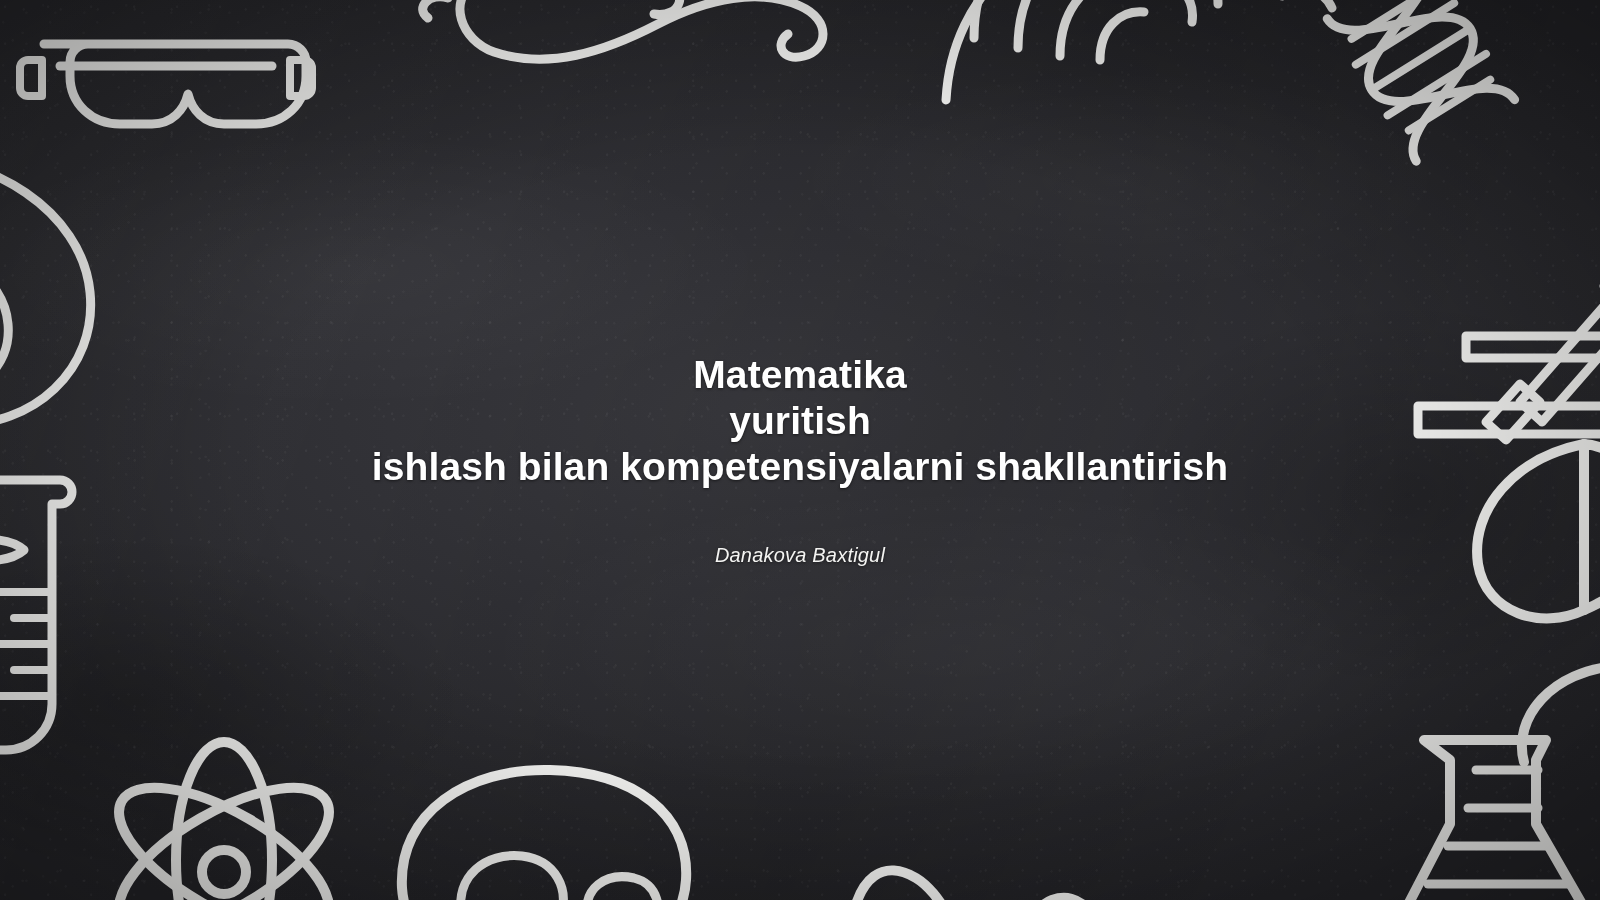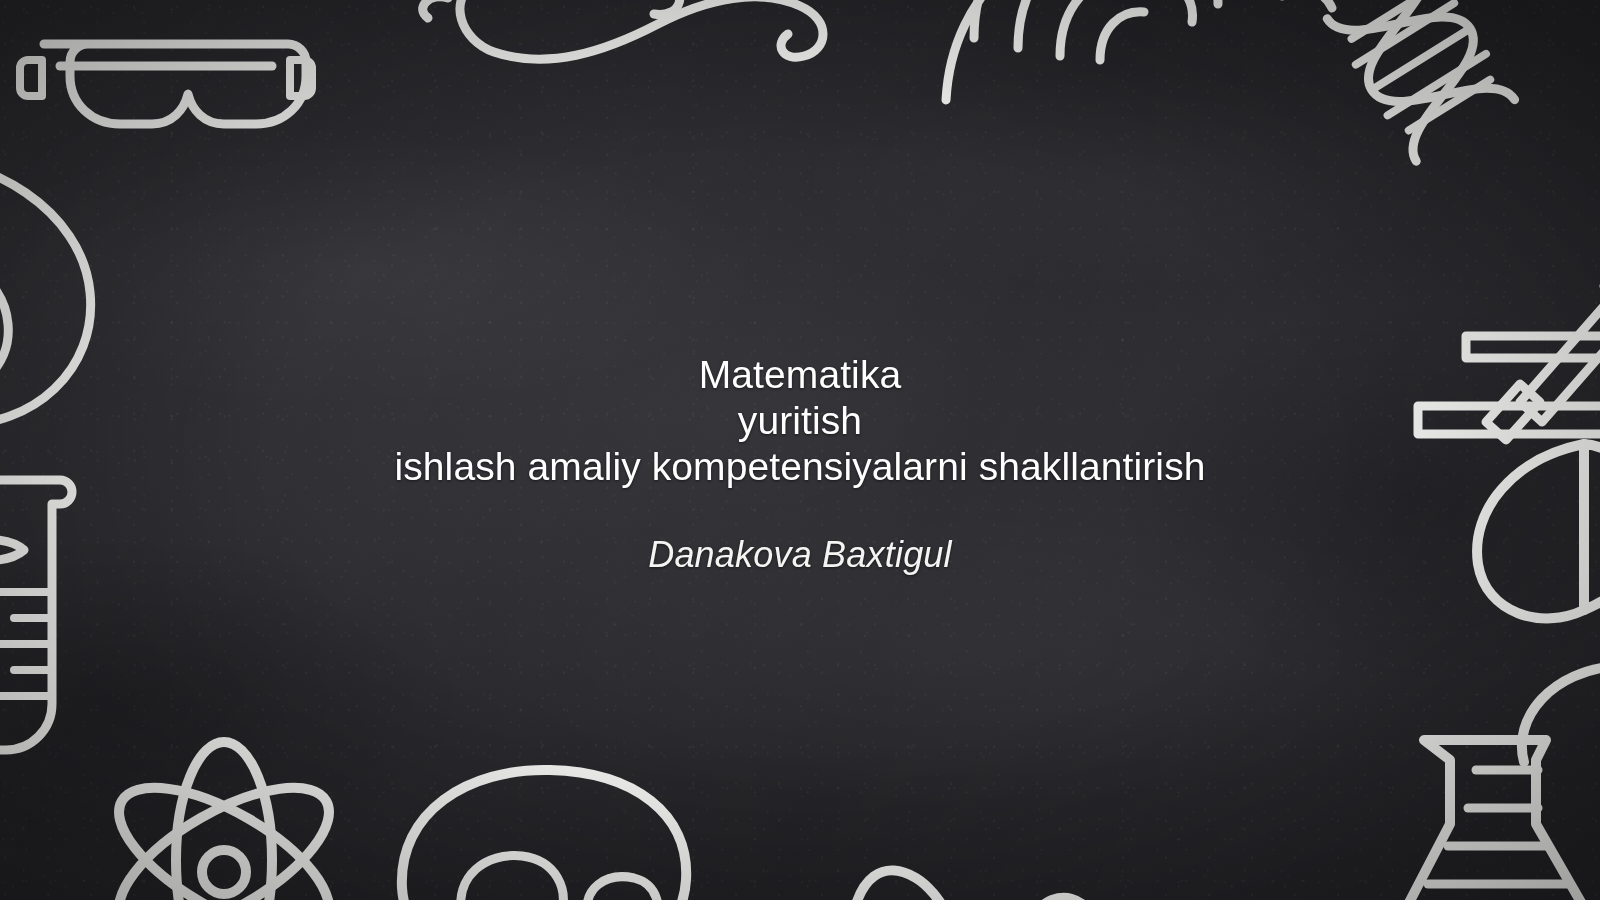--- a/index.html
+++ b/index.html
@@ -80,35 +80,35 @@
     inset: 0;
     display: flex;
     flex-direction: column;
     align-items: center;
     justify-content: center;
     padding-top: 26px;
   }
   .headline {
     text-align: center;
     color: #ffffff;
-    font-weight: 400;
+    font-weight: 700;
     font-size: 39px;
     line-height: 46px;
     letter-spacing: .1px;
     text-shadow: 0 1px 3px rgba(0,0,0,.55);
     max-width: 1120px;
   }
   .headline .ln { display: block; white-space: nowrap; }
   .byline {
     margin-top: 46px;
     text-align: center;
     color: #f4f4f2;
     font-style: italic;
     font-weight: 400;
-    font-size: 36px;
+    font-size: 20px;
     line-height: 38px;
     letter-spacing: .2px;
     text-shadow: 0 1px 3px rgba(0,0,0,.5);
   }
 </style>
 </head>
 <body>
 
 <div id="slide">
 
@@ -225,20 +225,20 @@
 
   </div>
 
   <div class="bg-vignette"></div>
 
   <div class="content">
 
     <div class="headline">
       <span class="ln">Matematika</span>
       <span class="ln">yuritish</span>
-      <span class="ln">ishlash amaliy kompetensiyalarni shakllantirish</span>
+      <span class="ln">ishlash bilan kompetensiyalarni shakllantirish</span>
     </div>
 
     <div class="byline">Danakova Baxtigul</div>
 
   </div>
 
 </div>
 
 </body></html>

